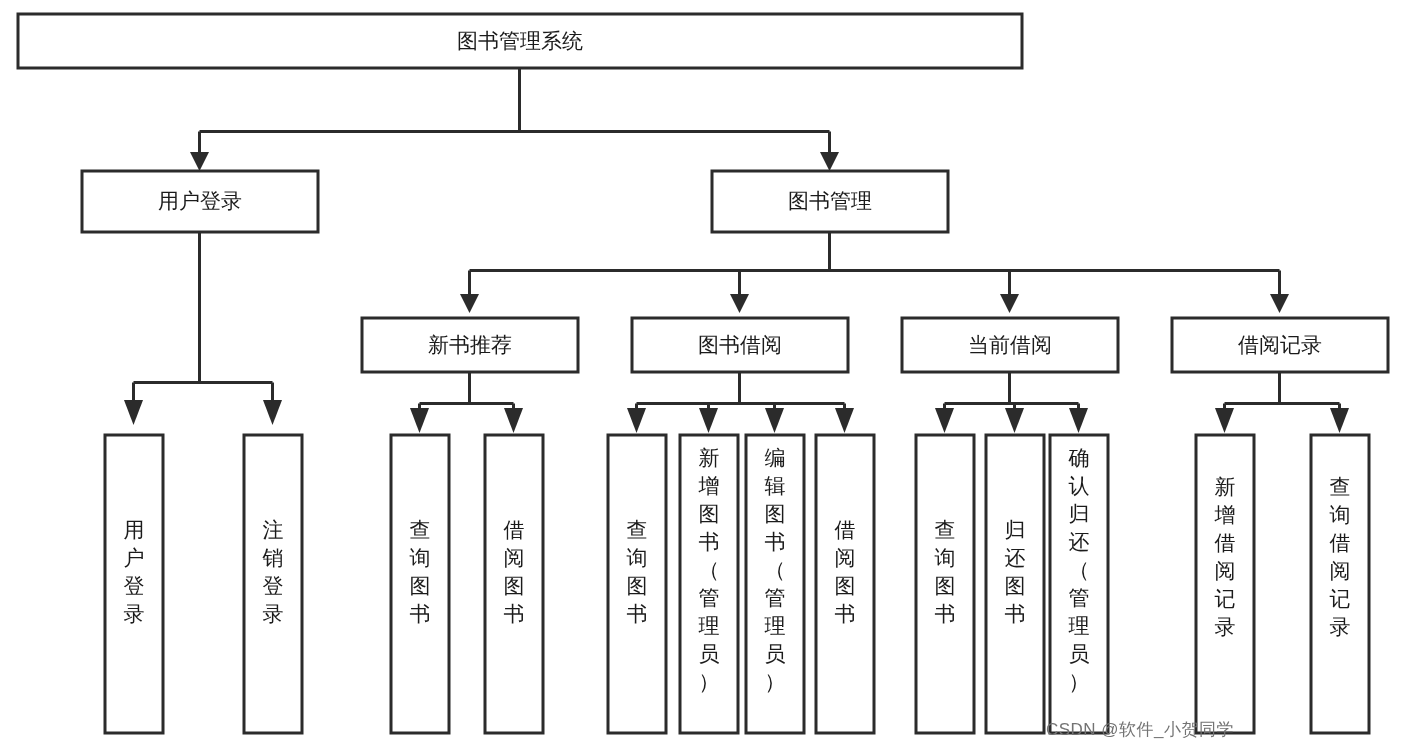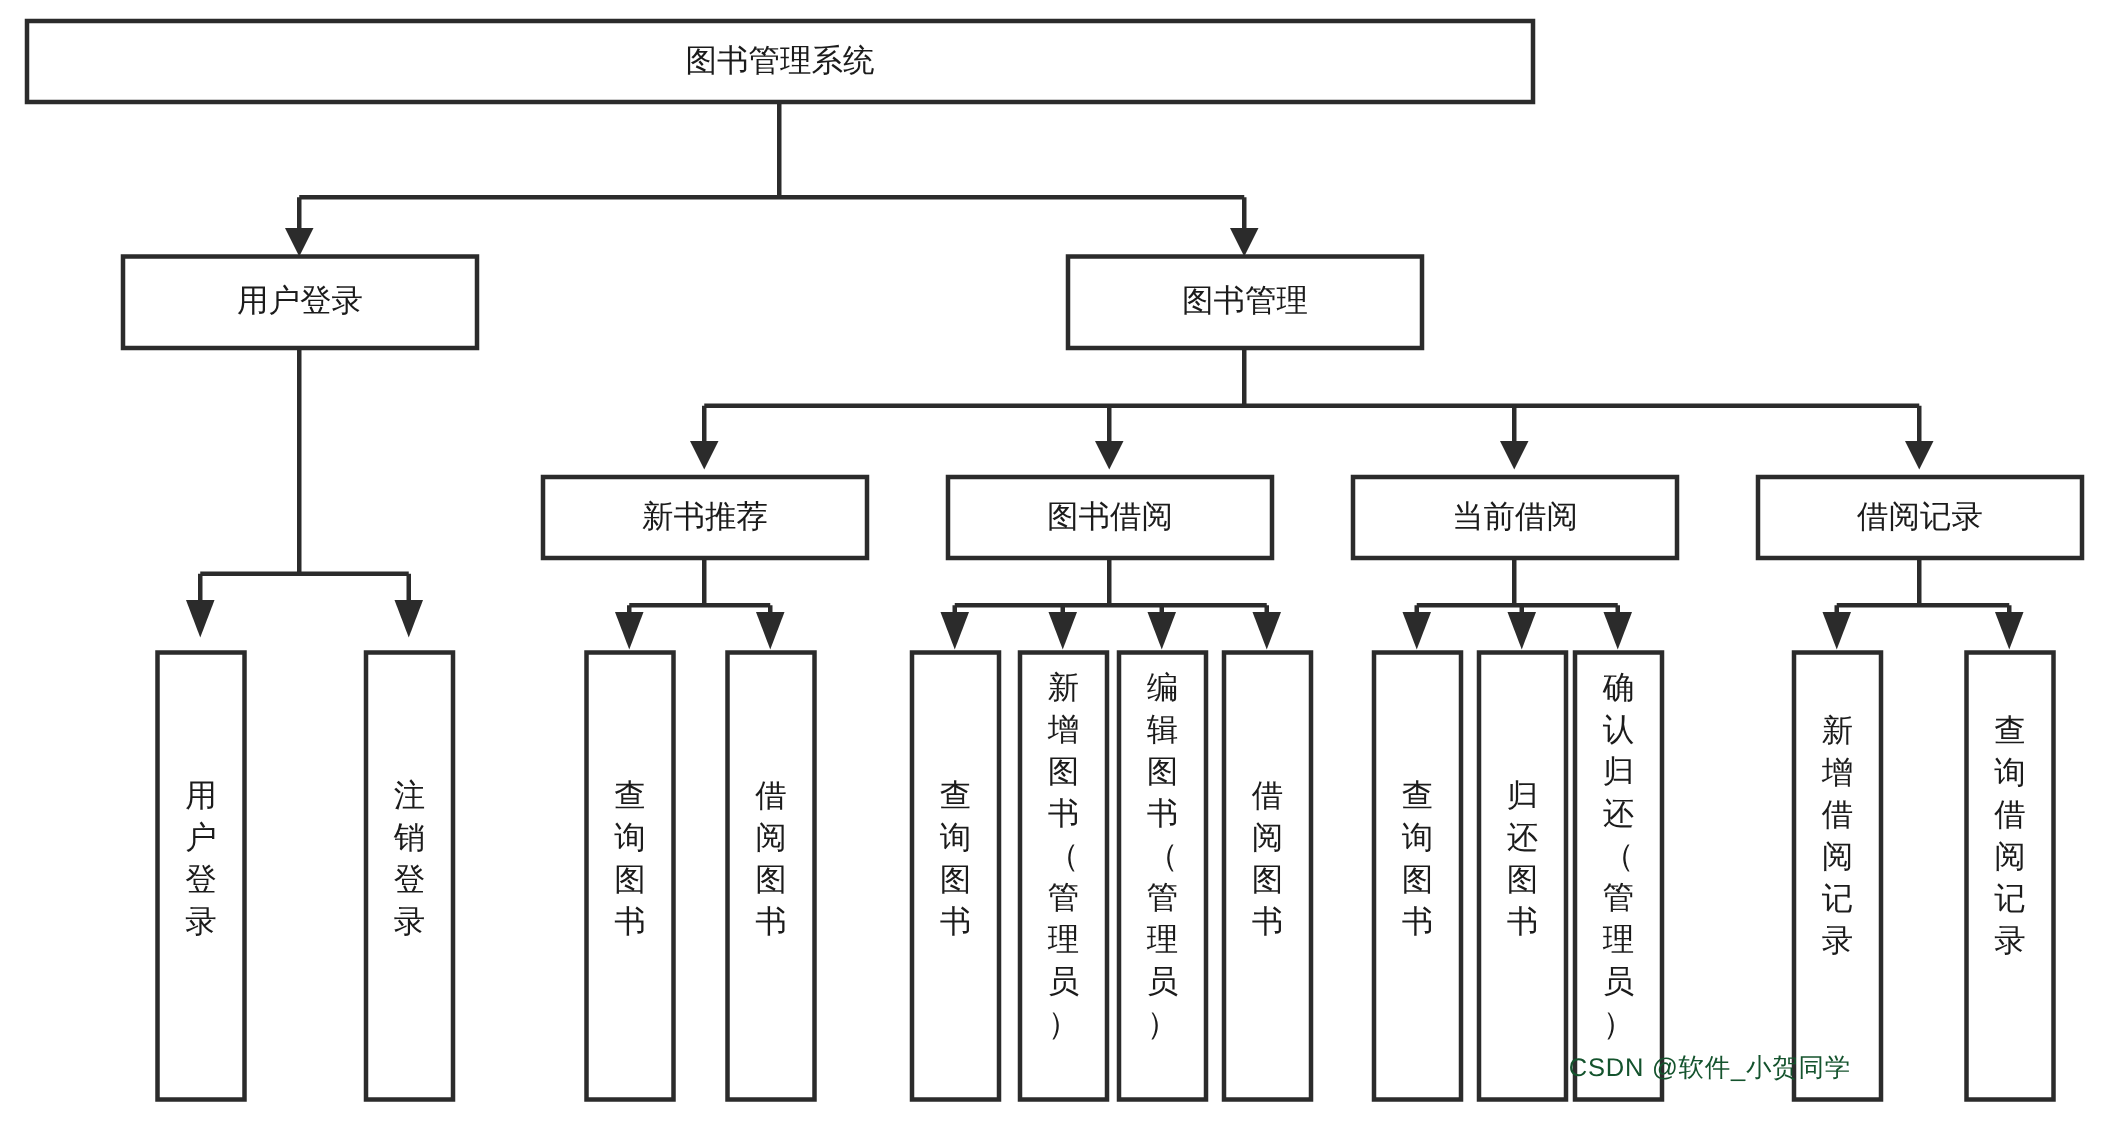--- a/index.html
+++ b/index.html
@@ -50,24 +50,24 @@
   }
   .node-label-v {
     font-family: "Liberation Sans", "DejaVu Sans", sans-serif;
     font-size: 21px;
     fill: #1b1b1b;
     text-anchor: middle;
   }
   .watermark {
     position: absolute;
     right: 12px;
-    bottom: 24px;
+    bottom: 6px;
     font-family: "Liberation Sans", "DejaVu Sans", sans-serif;
     font-size: 17px;
-    color: #14532d;
+    color: #737373;
     letter-spacing: 0.5px;
     white-space: nowrap;
     pointer-events: none;
     text-align: center;
   }
 </style>
 </head>
 <body>
 
 <div id="diagram-root">

